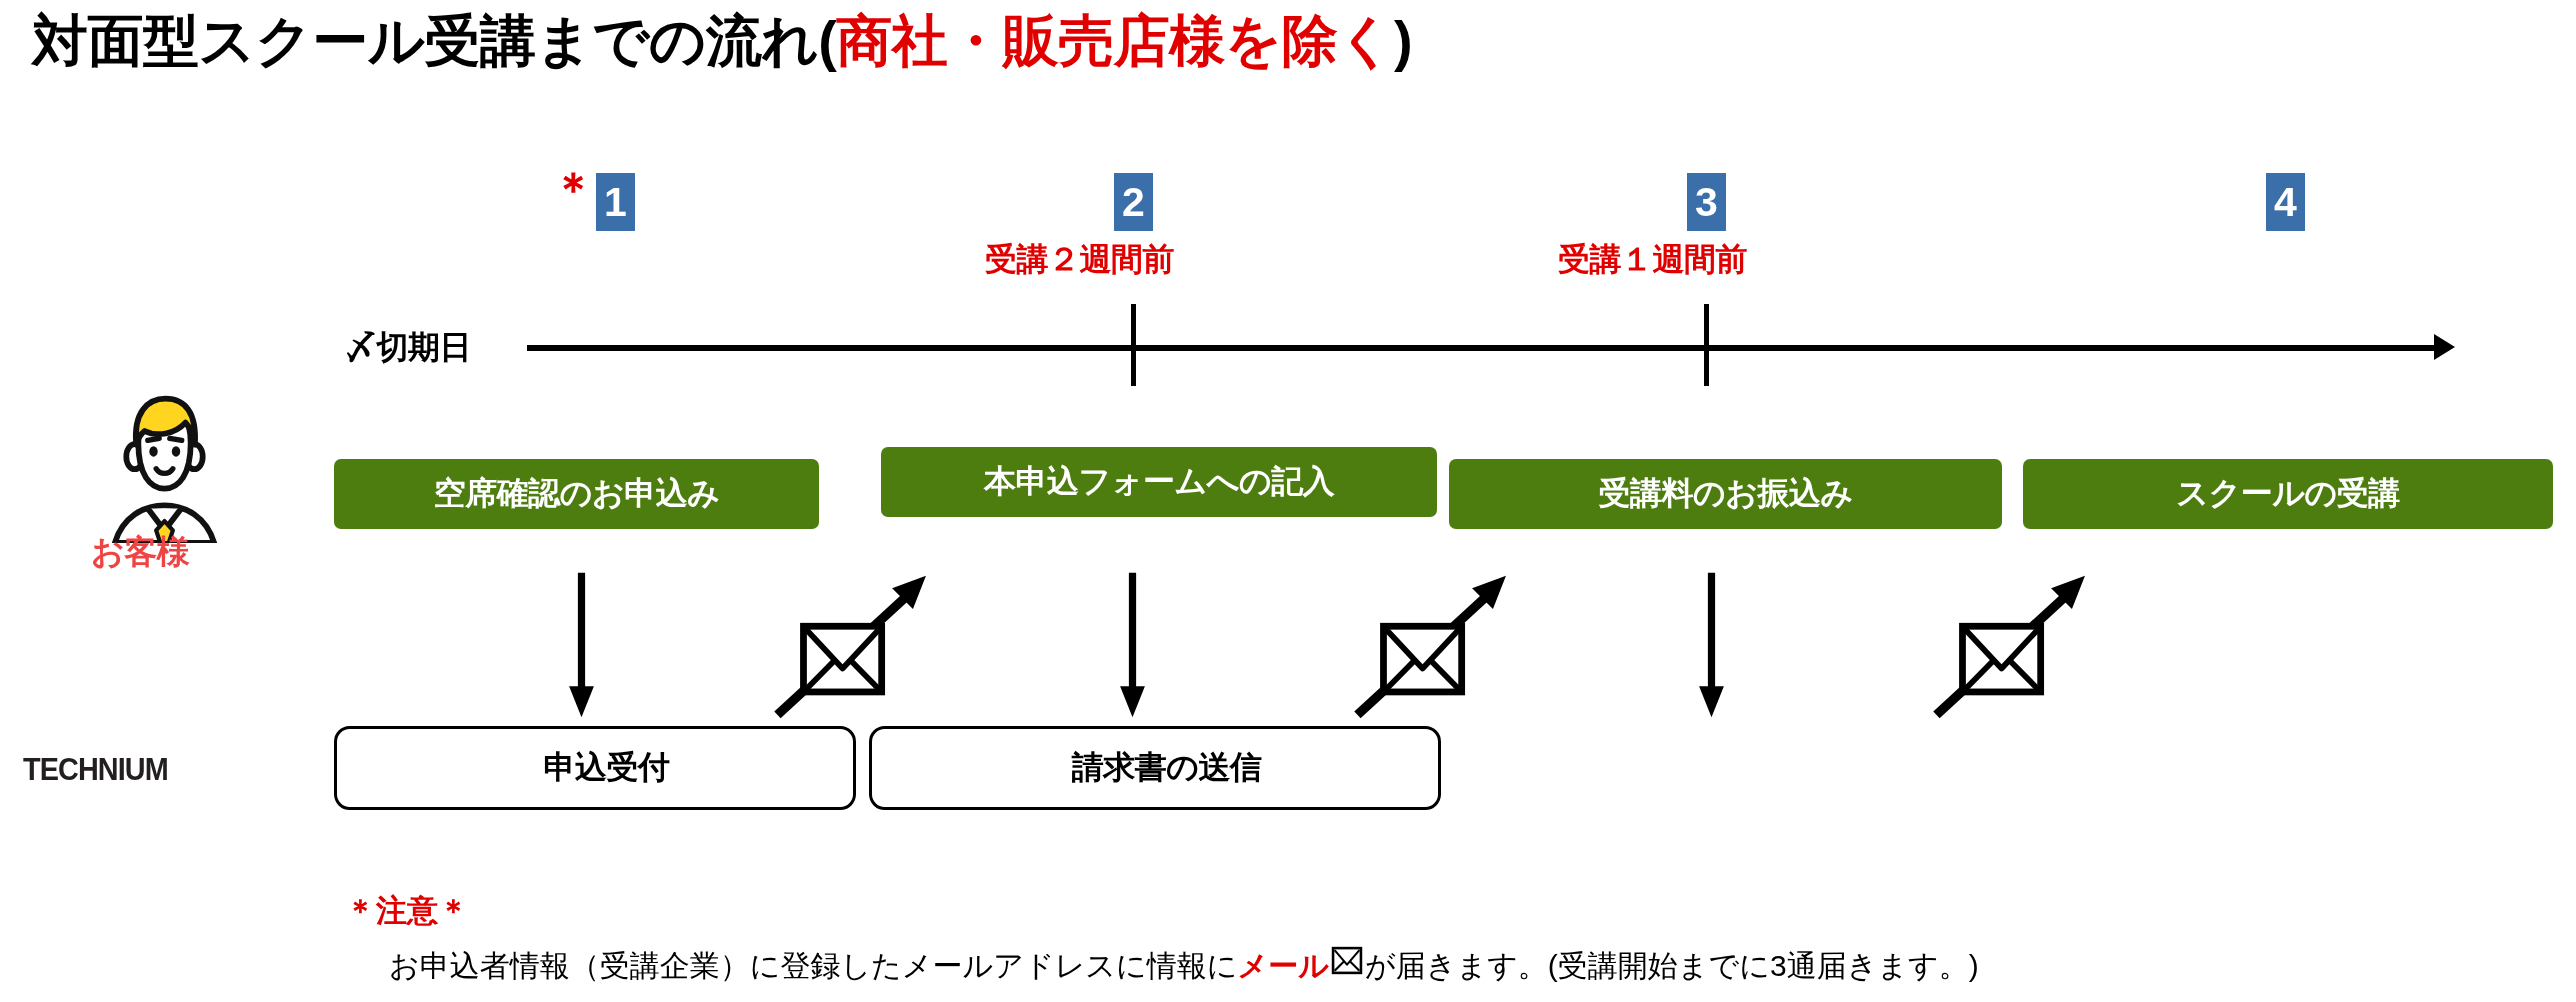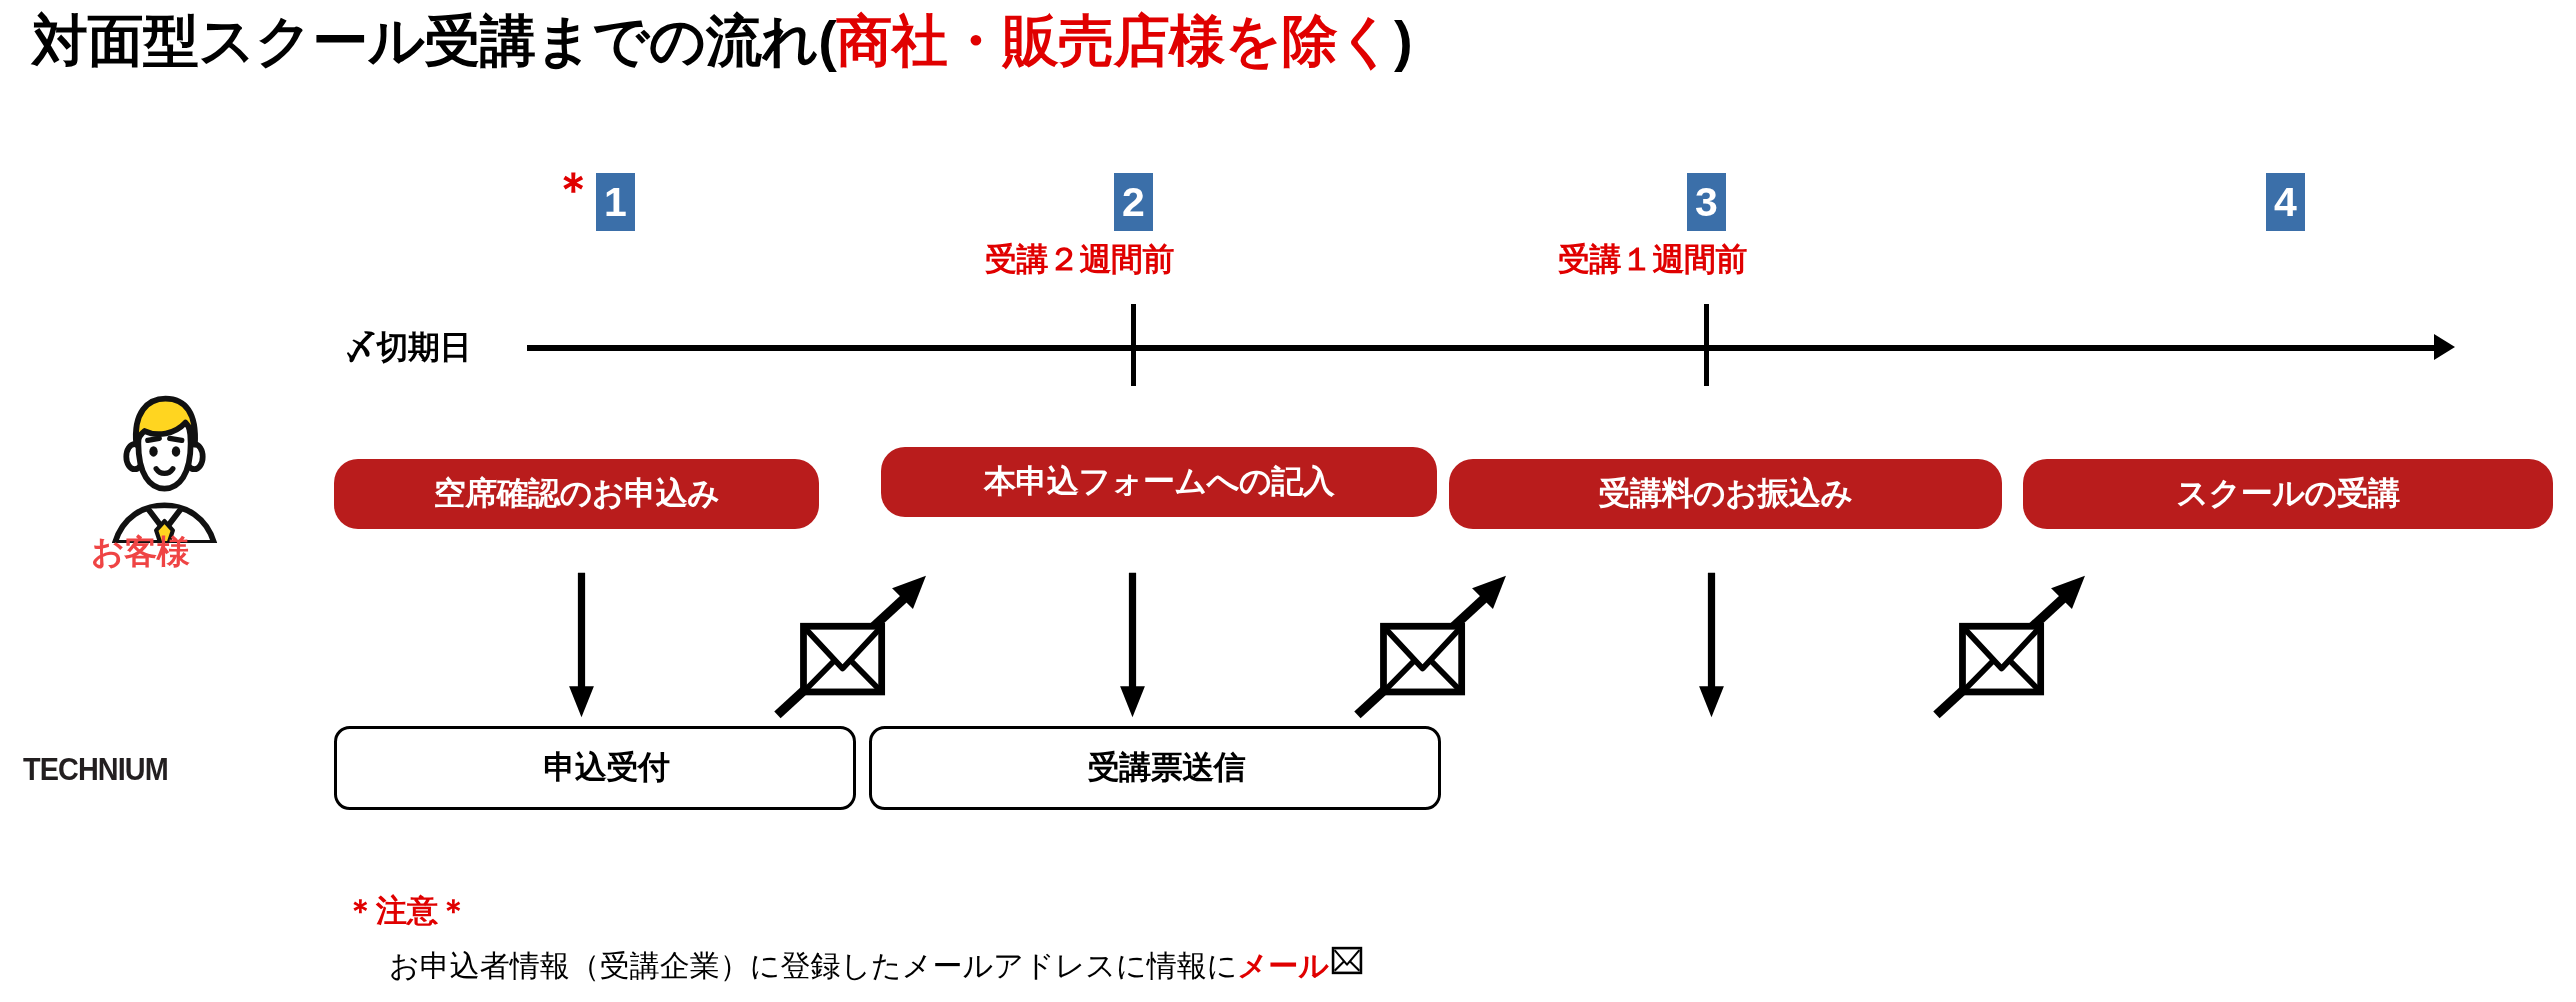--- a/index.html
+++ b/index.html
@@ -103,22 +103,22 @@
     white-space:nowrap;
     letter-spacing:-1px;
     transform:scaleX(0.9);
     transform-origin:left center;
   }
   .avatar{ position:absolute; }
 
   
   .box-dark{
     position:absolute;
-    background:#b91c1c;
-    border-radius:24px;
+    background:#4d7c0f;
+    border-radius:7px;
     color:#ffffff;
     font-size:32px;
     font-weight:bold;
     display:flex;
     align-items:center;
     justify-content:center;
     white-space:nowrap;
     letter-spacing:-0.5px;
   }
   .box-light{
@@ -217,21 +217,21 @@
   <div class="role-label" style="left:91px; top:530px;">お客様</div>
 
   <div class="logo-label" style="left:23px; top:751px;">TECHNIUM</div>
 
   <div class="box-dark" style="left:334px;  top:459px; width:485px;  height:70px;">空席確認のお申込み</div>
   <div class="box-dark" style="left:873px; top:447px; width:556px; height:70px;margin-left:8px;">本申込フォームへの記入</div>
   <div class="box-dark" style="left:1449px; top:459px; width:553px; height:70px;">受講料のお振込み</div>
   <div class="box-dark" style="left:2023px; top:459px; width:530px; height:70px;">スクールの受講</div>
 
   <div class="box-light" style="left:334px;  top:726px; width:522px; height:84px;">申込受付</div>
-  <div class="box-light" style="left:869px; top:726px; width:572px; height:84px;">受講票送信</div>
+  <div class="box-light" style="left:869px; top:726px; width:572px; height:84px;">請求書の送信</div>
 
   <div class="conn" style="left:566px; top:572px;">
     <svg width="31" height="146" viewBox="0 0 60 280" aria-hidden="true">
       <line x1="30" y1="0" x2="30" y2="228" stroke="#000000" stroke-width="14"></line>
       <polygon points="30,280 6,220 54,220" fill="#000000"></polygon>
     </svg>
   </div>
   <div class="conn" style="left:1117px; top:572px;">
     <svg width="31" height="146" viewBox="0 0 60 280" aria-hidden="true">
       <line x1="30" y1="0" x2="30" y2="228" stroke="#000000" stroke-width="14"></line>
@@ -281,16 +281,17 @@
   <div class="note-head" style="left:345px; top:890px;">＊注意＊</div>
   <div class="note-body" style="left:342px; top:946px;">
     <span>お申込者情報（受講企業）に登録したメールアドレスに情報に</span>
       <span class="red">メール</span>
       <span class="note-env"><svg width="32" height="29" viewBox="0 0 62 56" aria-hidden="true">
           <rect x="4" y="4" width="54" height="48" fill="#ffffff" stroke="#000000" stroke-width="5"></rect>
           <path d="M7 8 L31 36 L55 8" fill="none" stroke="#000000" stroke-width="4" stroke-linejoin="round"></path>
           <path d="M7 48 L25 30" fill="none" stroke="#000000" stroke-width="4"></path>
           <path d="M55 48 L37 30" fill="none" stroke="#000000" stroke-width="4"></path>
         </svg></span>
+      <span>が届きます。(受講開始までに3通届きます。)</span>
   </div>
 
 </div>
 
 
 </body></html>

